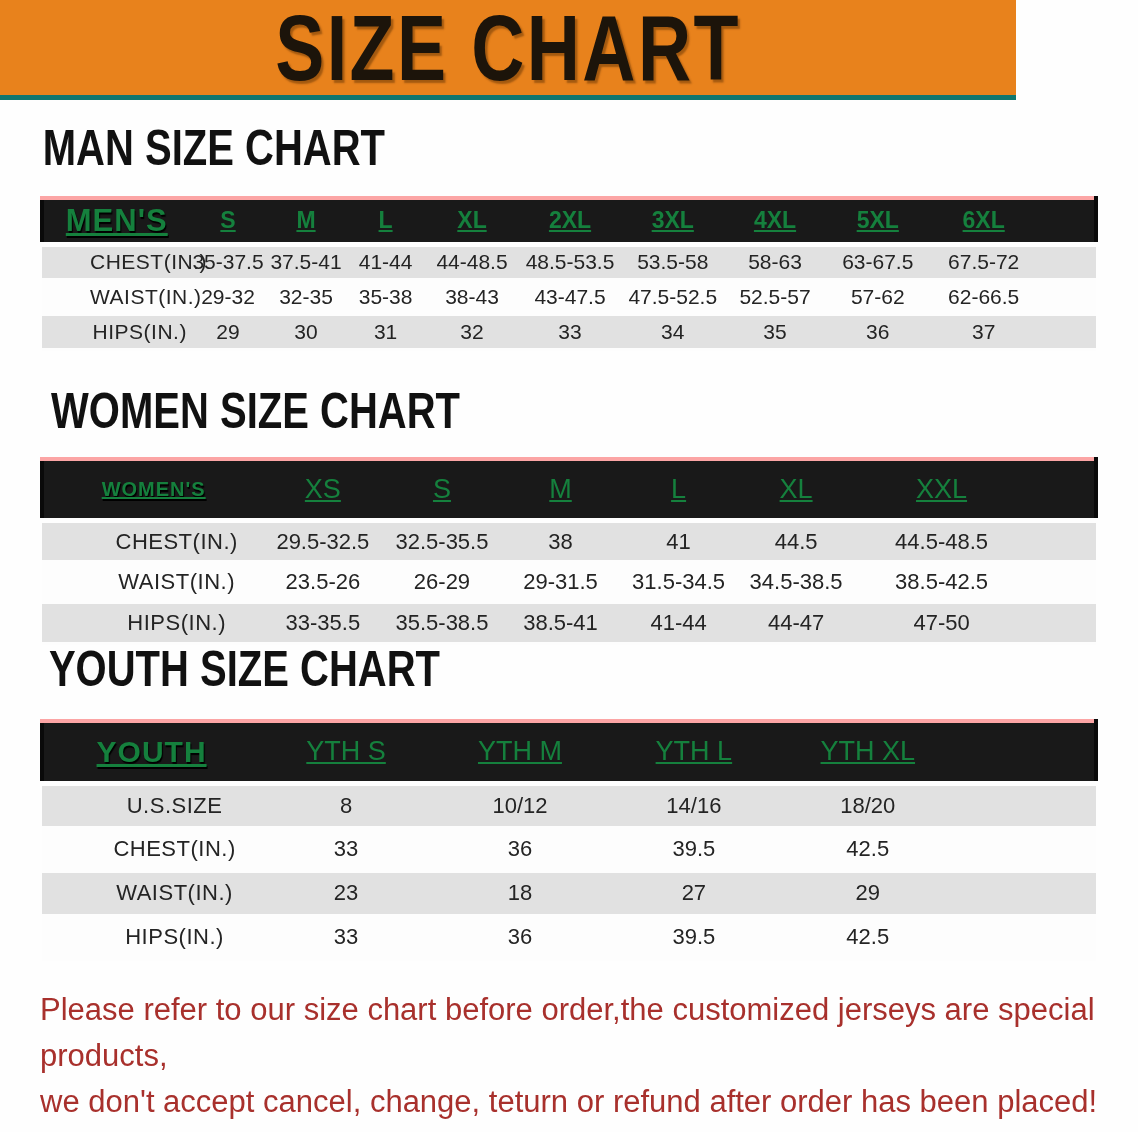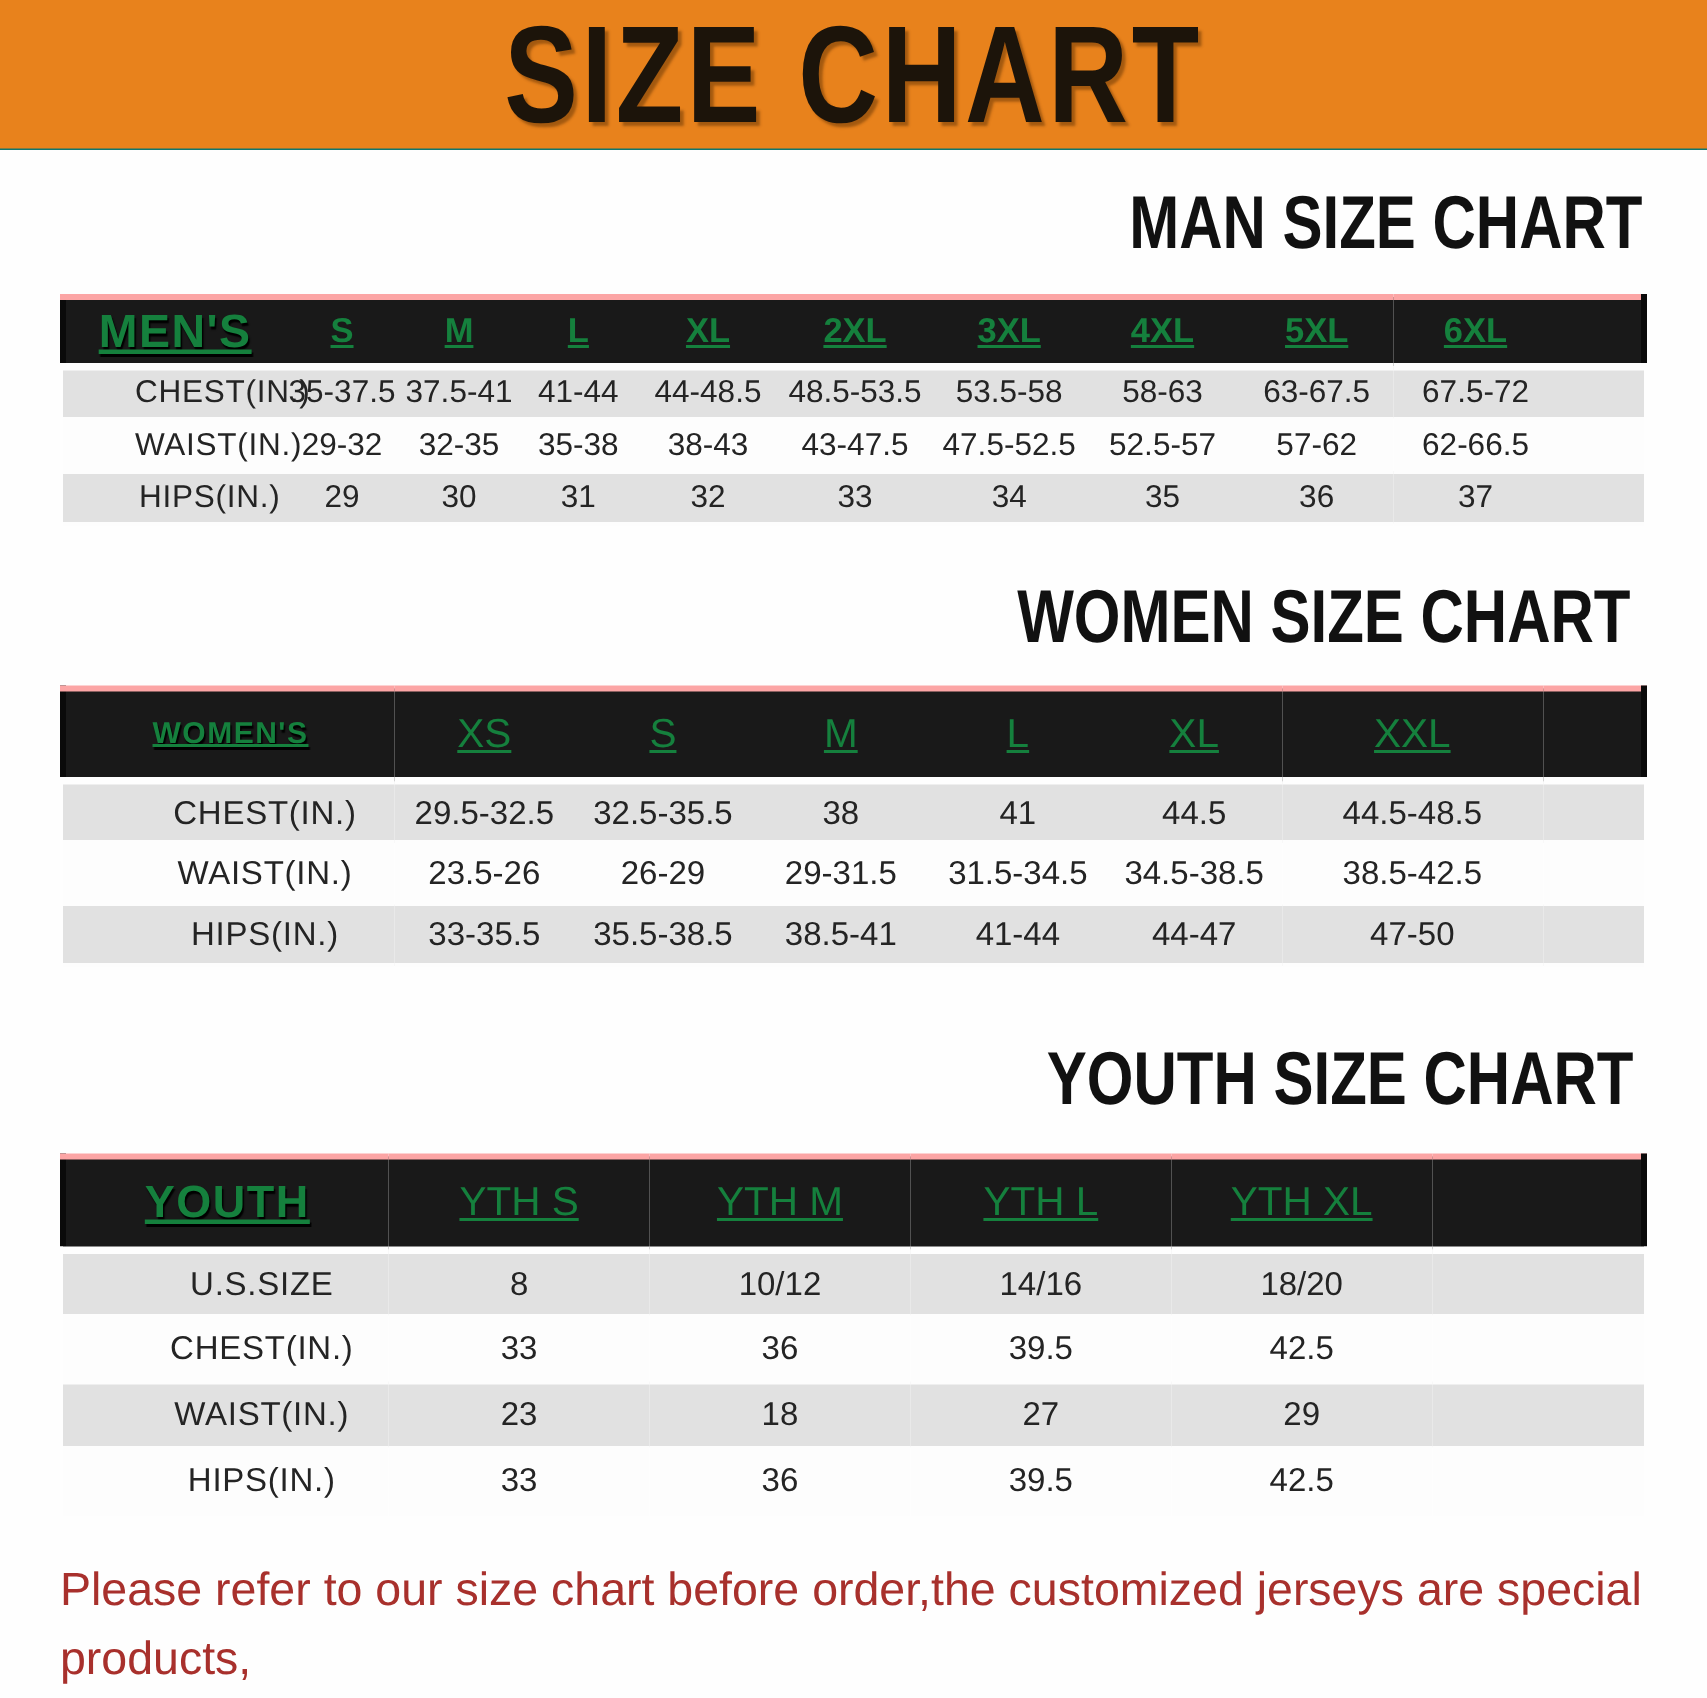--- a/index.html
+++ b/index.html
@@ -6,41 +6,41 @@
   html, body { margin: 0; padding: 0; }
   body {
     width: 1138px; height: 1132px;
     background: #fefefe;
     font-family: "Liberation Sans", sans-serif;
     overflow: hidden;
   }
 
   
   .banner {
-    width: 1138px; height: 100px;
+    width: 1016px; height: 100px;
     background: #e8821c;
-    border-bottom: 1px solid #0f766e;
+    border-bottom: 5px solid #0f766e;
     display: flex; align-items: center; justify-content: center;
   }
   .banner-title {
     display: inline-block;
     font-size: 92px; font-weight: bold; line-height: 1;
     color: #1c140a;
     letter-spacing: 3px;
     transform: scaleX(0.8);
     transform-origin: center;
     text-shadow: 3px 3px 2px rgba(80,40,0,0.45);
     white-space: nowrap;
   }
 
   
-  .heading-wrap { text-align: right; }
+  .heading-wrap { text-align: left; }
   .heading-wrap.man   { margin-top: 24px; }
   .heading-wrap.women { margin-top: 36px; }
-  .heading-wrap.youth { margin-top: 50px; }
+  .heading-wrap.youth { }
   .section-heading {
     display: inline-block;
     font-size: 50px; font-weight: bold; line-height: 48px;
     color: #111;
     transform: scaleX(0.8);
     transform-origin: center;
     white-space: nowrap;
   }
 
   

